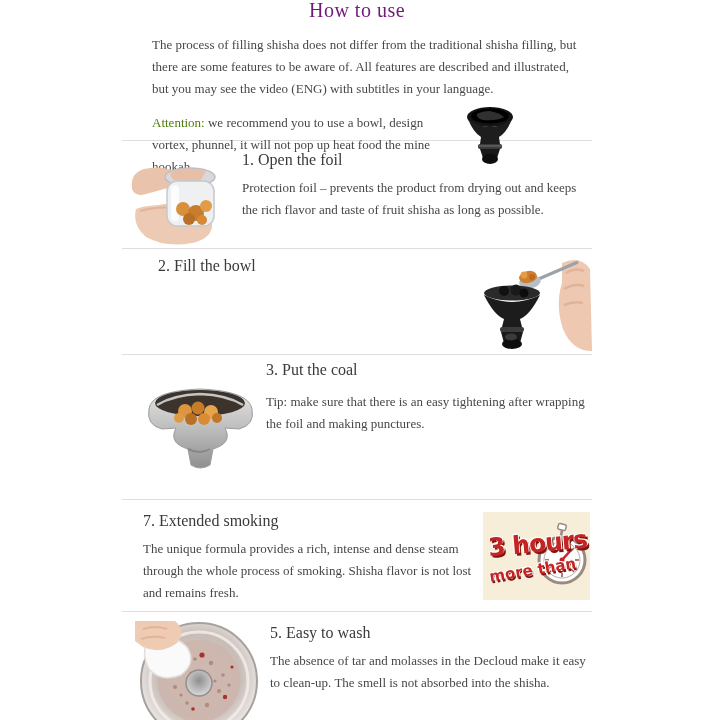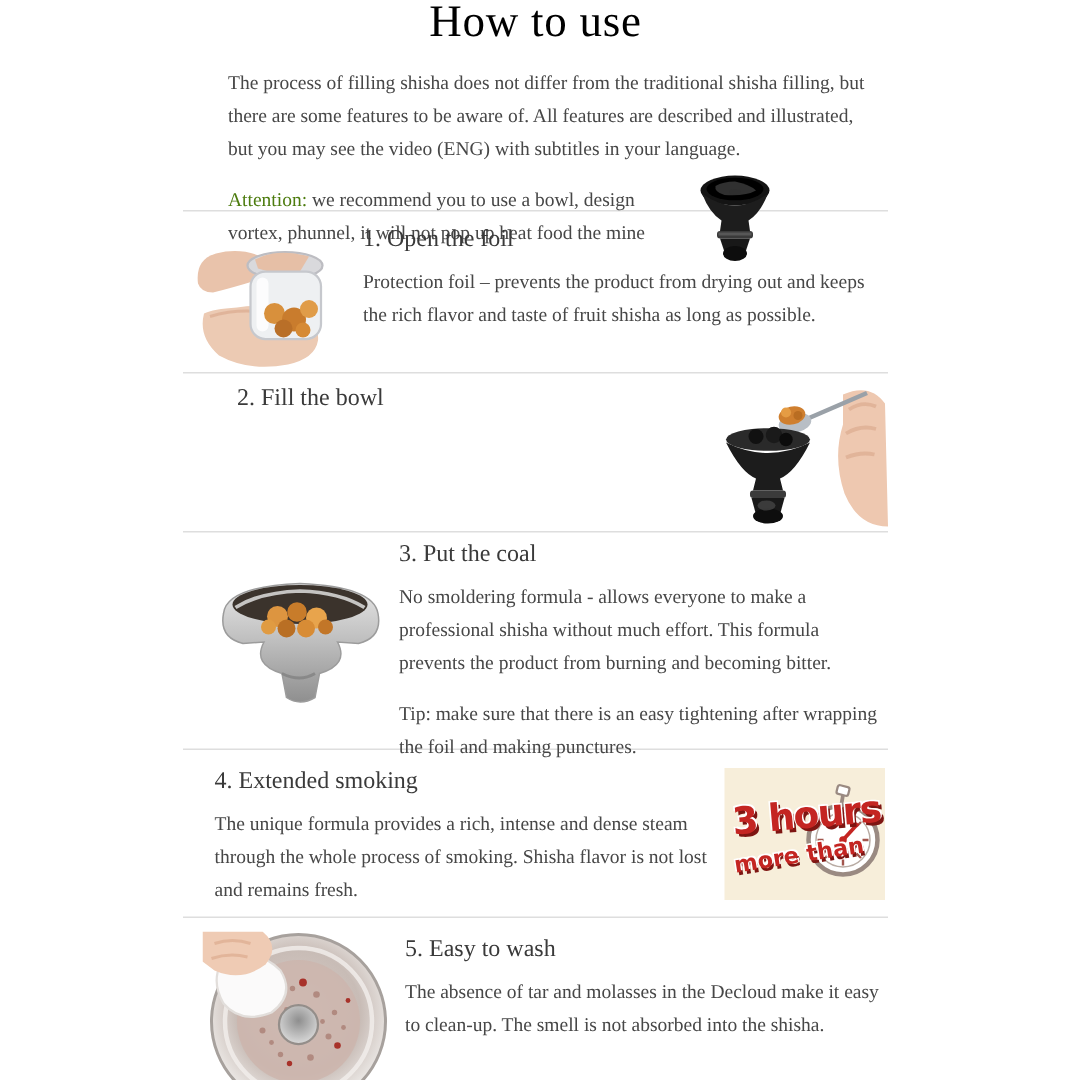--- a/index.html
+++ b/index.html
@@ -3,21 +3,21 @@
 <meta charset="utf-8">
 <style>
   html,body{margin:0;padding:0;}
   body{
     width:720px;height:720px;background:#ffffff;overflow:hidden;position:relative;
     font-family:"Liberation Serif", serif;
     -webkit-font-smoothing:antialiased;
   }
   .content{position:absolute;left:122px;top:0;width:470px;}
   .page-title{
-    font-size:30px;line-height:1;font-weight:400;color:#000000;
+    font-size:20px;line-height:1;font-weight:400;color:#701a75;
     text-align:center;margin:-3px 0 14px 0;letter-spacing:.5px;
   }
   p{margin:0;font-size:13px;line-height:22px;color:#474747;}
   .intro{margin:0 14px 12px 30px;}
   .attention-row{display:flex;align-items:flex-start;}
   .attention-text{margin-left:30px;width:280px;}
   .attention-label{color:#4d7c0f;}
   .bowl-art{margin-left:auto;margin-right:76px;margin-top:-6px;}
   .header{height:141px;border-bottom:1px solid #dedede;box-sizing:border-box;padding-top:3px;}
   .row{display:flex;border-bottom:1px solid #dedede;box-sizing:border-box;}
@@ -148,28 +148,27 @@
         <circle cx="68" cy="27" r="7" fill="#e8a44c"></circle>
         <circle cx="48" cy="34" r="6" fill="#b96f24"></circle>
         <circle cx="61" cy="34" r="6" fill="#d88c35"></circle>
         <circle cx="74" cy="33" r="5" fill="#c27628"></circle>
         <circle cx="36" cy="33" r="5" fill="#e09b42"></circle>
         <path d="M45,64 Q57,70 67,64" stroke="#7d7d7d" stroke-width="2" fill="none" opacity=".7"></path>
       </svg>
     </div>
     <div class="txt">
       <h2>3. Put the coal</h2>
-      <p>No smoldering formula - allows everyone to make a professional shisha without much effort. This formula prevents the product from burning and becoming bitter.</p>
       <p class="tip">Tip: make sure that there is an easy tightening after wrapping the foil and making punctures.</p>
     </div>
   </div>
 
   <div class="row s4">
     <div class="txt">
-      <h2>4. Extended smoking</h2>
+      <h2>7. Extended smoking</h2>
       <p>The unique formula provides a rich, intense and dense steam through the whole process of smoking. Shisha flavor is not lost and remains fresh.</p>
     </div>
     <div class="img-wrap">
       <div class="badge">
         <svg width="52" height="66" viewBox="0 0 52 66">
           <rect x="22" y="2" width="8" height="6" rx="1.5" fill="#fff" stroke="#9a8a82" stroke-width="1.5" transform="rotate(14 26 5)"></rect>
           <line x1="26" y1="8" x2="25" y2="14" stroke="#9a8a82" stroke-width="2.5"></line>
           <circle cx="26" cy="38" r="23" fill="#ffffff" stroke="#9a8a82" stroke-width="3"></circle>
           <circle cx="26" cy="38" r="18" fill="none" stroke="#b9aca4" stroke-width="1"></circle>
           <g stroke="#a2564d" stroke-width="1.6">

